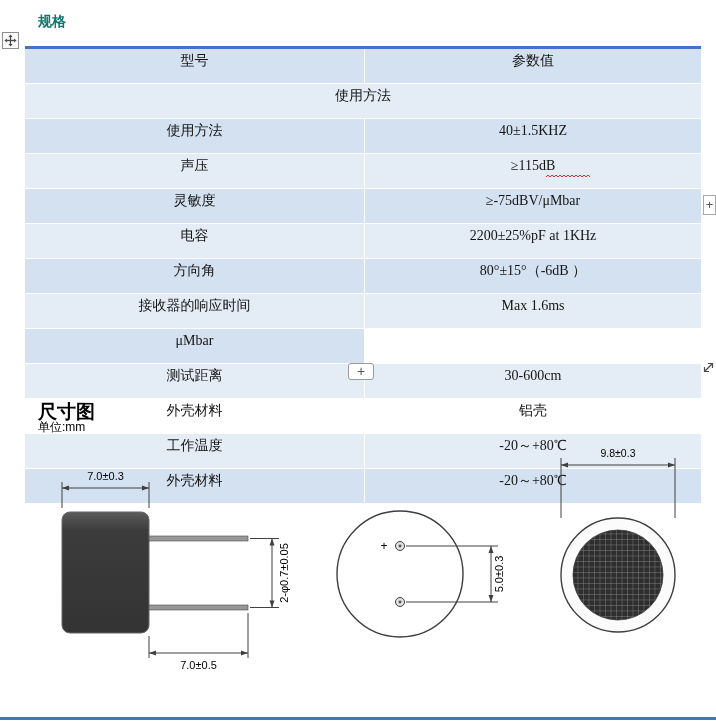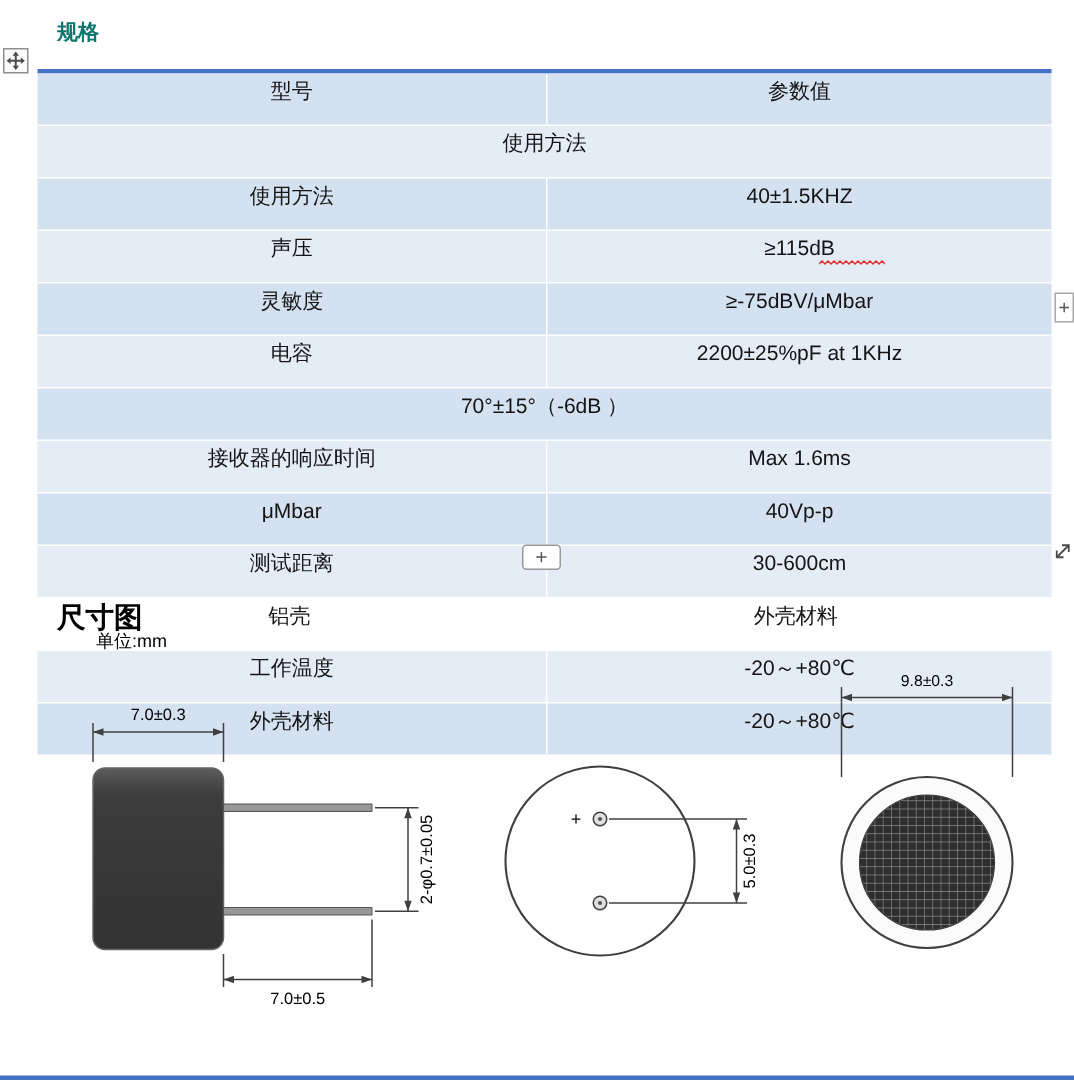--- a/index.html
+++ b/index.html
@@ -6,28 +6,28 @@
   body{
     width:716px;height:725px;position:relative;background:#ffffff;
     font-family:"Liberation Sans","DejaVu Sans",sans-serif;
     overflow:hidden;color:#111;
   }
   .abs{position:absolute;}
 
   
   .doc-title{left:38px;top:13px;font-size:14px;font-weight:bold;color:#0f766e;}
   .sec-title{left:38px;top:399px;font-size:19px;font-weight:bold;color:#000;}
-  .unit-label{left:38px;top:419px;font-size:12px;color:#000;margin-left:26px;}
+  .unit-label{left:38px;top:419px;font-size:12px;color:#000;}
 
   
   .spec-table{
     left:25px;top:46px;width:676px;
     border-top:3px solid #4472c4;
   }
-  .t-row{display:flex;height:34px;margin-bottom:1px;}
+  .t-row{display:flex;height:34px;margin-bottom:1px;font-family:Liberation Serif, serif;}
   .cell{
     line-height:23px;font-size:14px;text-align:center;color:#141414;
     white-space:nowrap;overflow:hidden;
   }
   .c1{width:339px;margin-right:1px;}
   .c2{flex:1;}
   .t-row:nth-child(odd) .cell{background:#d4e1f0;}
   .t-row:nth-child(even) .cell{background:#e4ecf6;}
   .t-row.white .cell{background:#ffffff;}
 
@@ -93,37 +93,37 @@
   </div>
   <div class="t-row">
     <div class="cell c1">灵敏度</div>
     <div class="cell c2">≥-75dBV/μMbar</div>
   </div>
   <div class="t-row">
     <div class="cell c1">电容</div>
     <div class="cell c2">2200±25%pF at 1KHz</div>
   </div>
   <div class="t-row">
-    <div class="cell c2">70°±15°（-6dB ）</div>
+    <div class="cell c1">方向角</div>
+    <div class="cell c2">80°±15°（-6dB ）</div>
   </div>
   <div class="t-row">
     <div class="cell c1">接收器的响应时间</div>
     <div class="cell c2">Max 1.6ms</div>
   </div>
   <div class="t-row">
     <div class="cell c1">μMbar</div>
-    <div class="cell c2">40Vp-p</div>
   </div>
   <div class="t-row">
     <div class="cell c1">测试距离</div>
     <div class="cell c2">30-600cm</div>
   </div>
   <div class="t-row white">
+    <div class="cell c1">外壳材料</div>
     <div class="cell c2">铝壳</div>
-    <div class="cell c1">外壳材料</div>
   </div>
   <div class="t-row">
     <div class="cell c1">工作温度</div>
     <div class="cell c2">-20～+80℃</div>
   </div>
   <div class="t-row">
     <div class="cell c1">外壳材料</div>
     <div class="cell c2">-20～+80℃</div>
   </div>
 </div>

